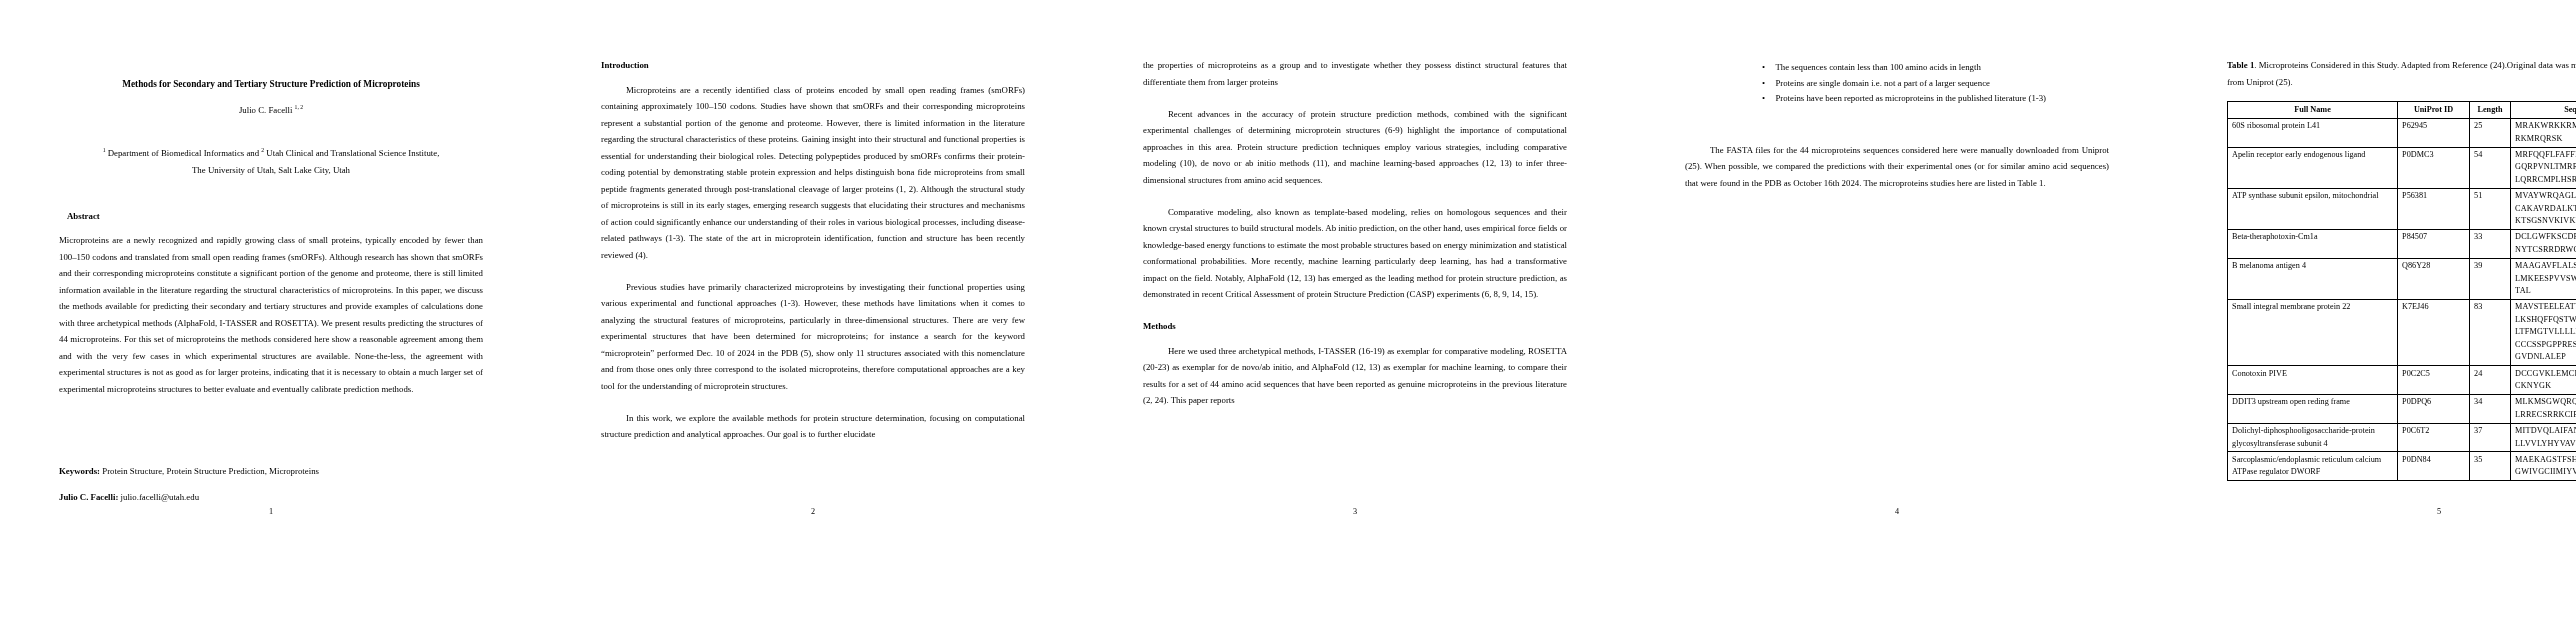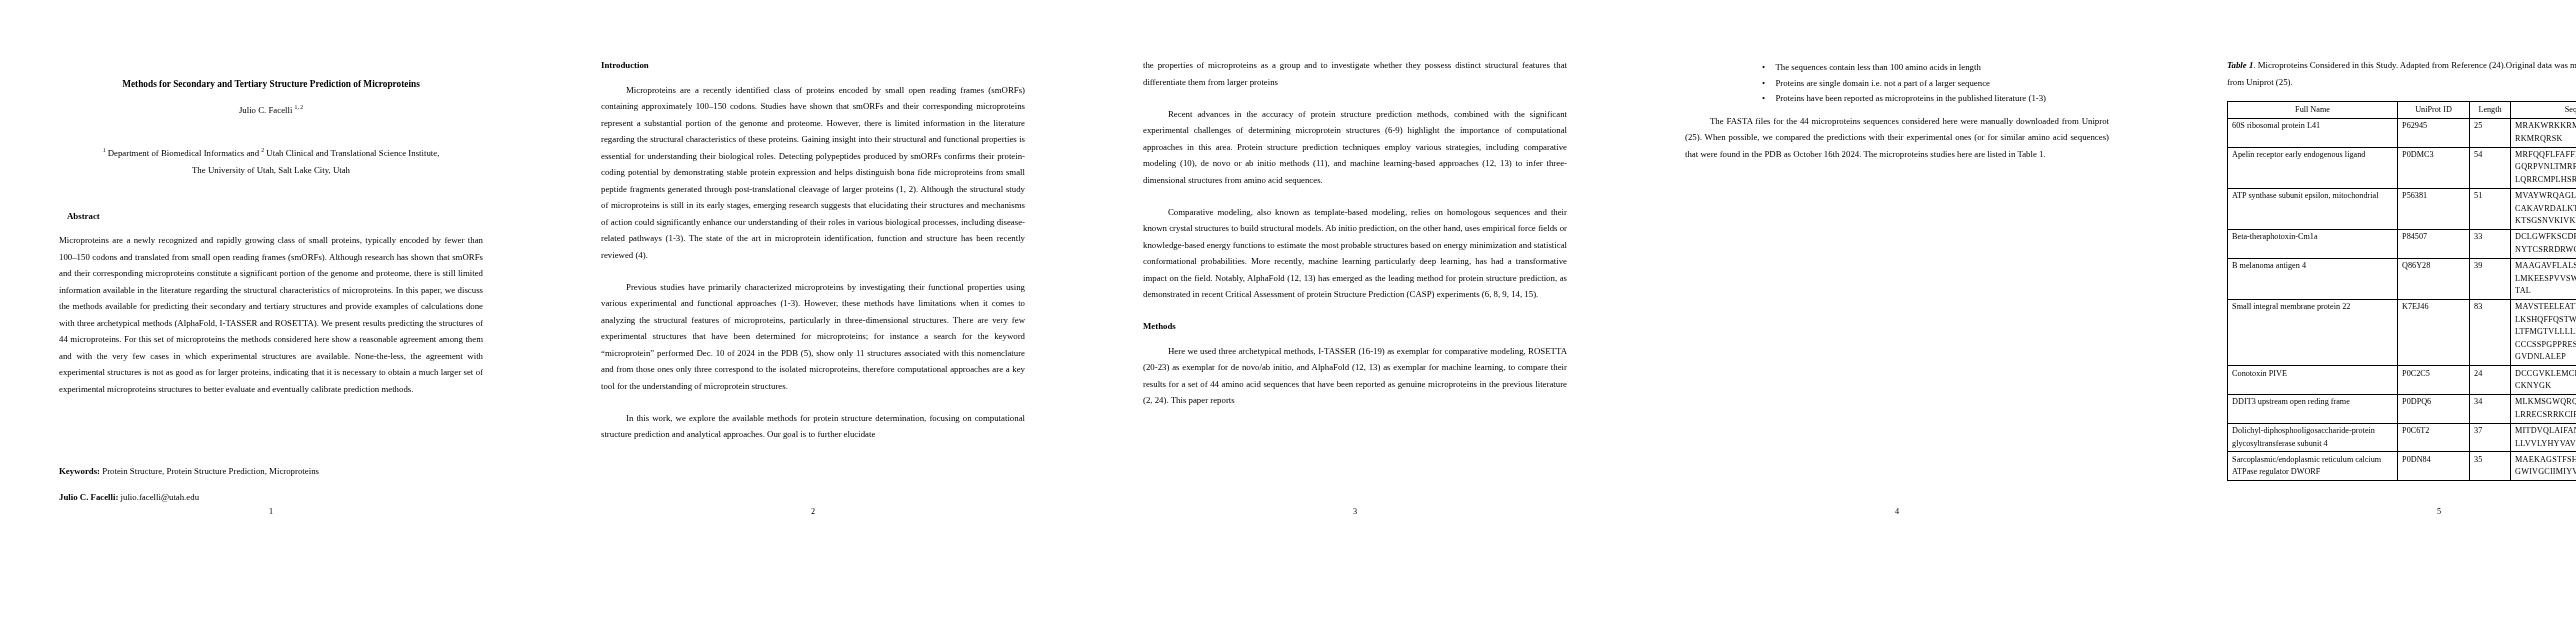--- a/index.html
+++ b/index.html
@@ -33,33 +33,33 @@
   .abstract-h { margin-top: 30px; margin-bottom: 7.2px; margin-left: 8px; }
   .kv { font-size: 8.8px; line-height: 16.5px; }
   .keywords { margin-top: 66px; }
   .contact { margin-top: 9.3px; }
   .kv b { font-weight: bold; }
 
   
   ul.bullets { list-style: none; margin: 3.1px 0 0 77px; }
   ul.bullets li { font-size: 8.8px; line-height: 15.5px; }
   ul.bullets .dot { display: inline-block; width: 13.4px; }
-  .fasta { margin-top: 6px; }
+  .fasta { margin-top: 35px; }
 
   
   .caption { font-size: 8.8px; line-height: 16.5px; text-align: left; }
-  .caption b { font-weight: bold; font-style: italic; }
+  .caption b { font-weight: bold; }
   table.micro { border-collapse: collapse; width: 423px; margin-top: 11.3px; table-layout: fixed; }
   table.micro th, table.micro td {
     border: 0.5px solid #000000;
     padding: 1.5px 4.1px;
     vertical-align: top;
     font-size: 8.2px; line-height: 12.4px;
   }
-  table.micro th { font-weight: normal; text-align: center; }
+  table.micro th { font-weight: bold; text-align: center; }
   col.c-name { width: 170px; }
   col.c-uid  { width: 72px; }
   col.c-len  { width: 41px; }
   col.c-seq  { width: 140px; }
   td.len { }
   td.seq { white-space: pre-line; font-size: 7.7px; line-height: 12px; letter-spacing: 0.2px; }
 </style>
 </head>
 <body>
 

